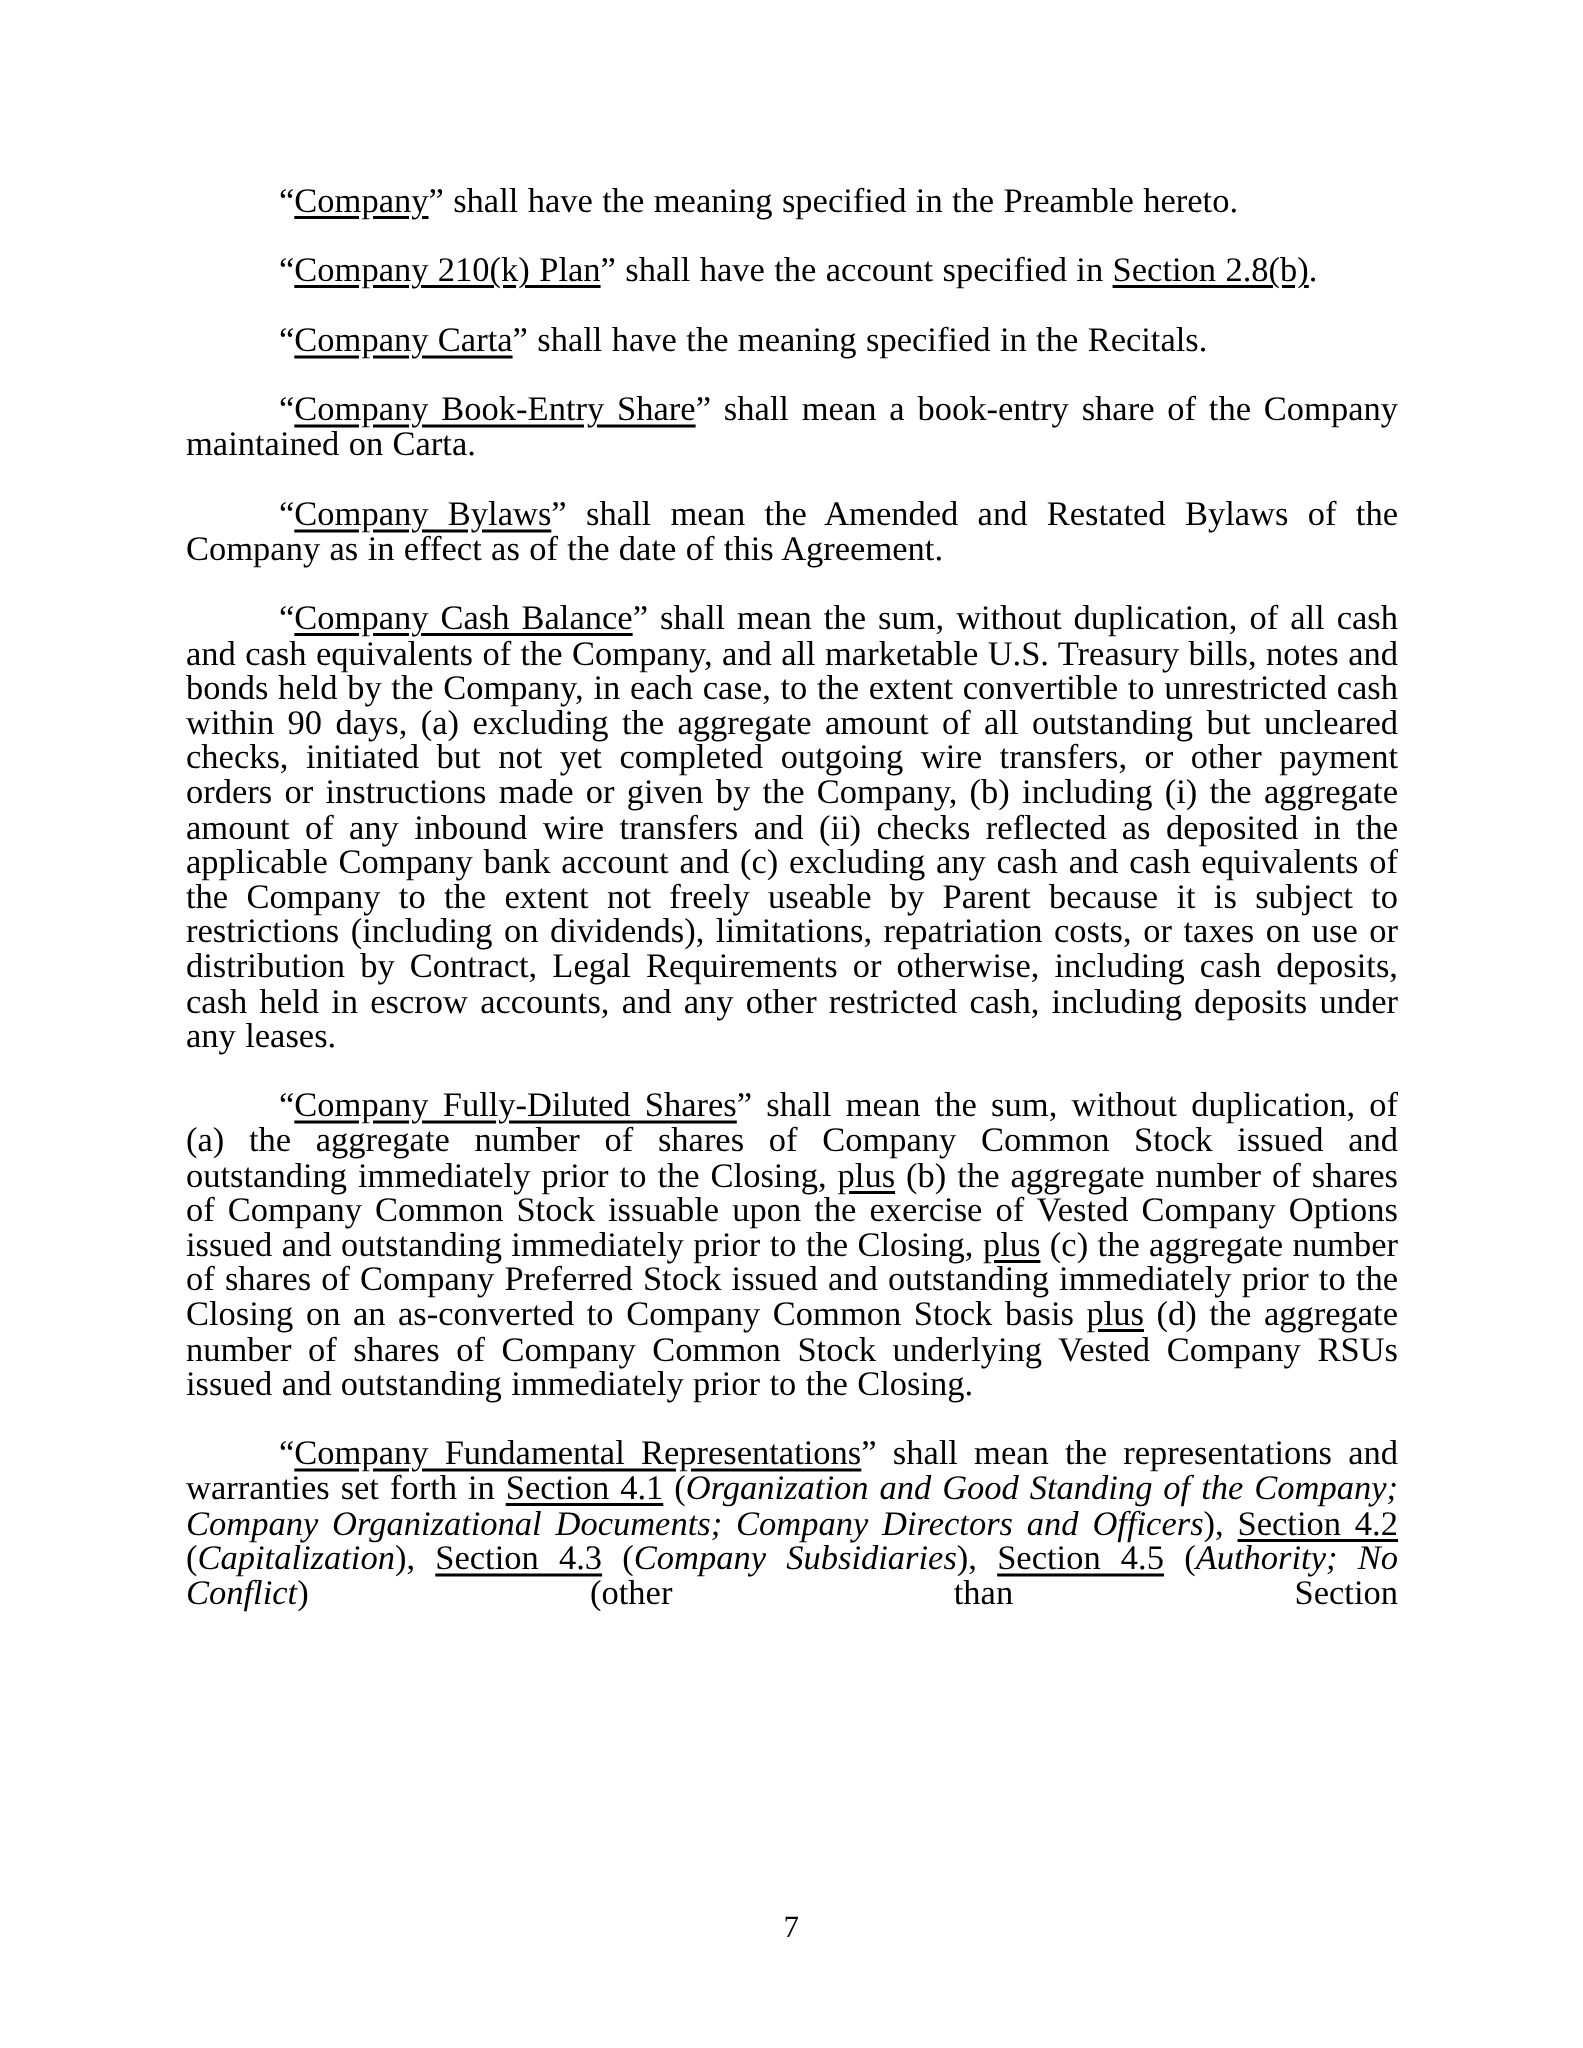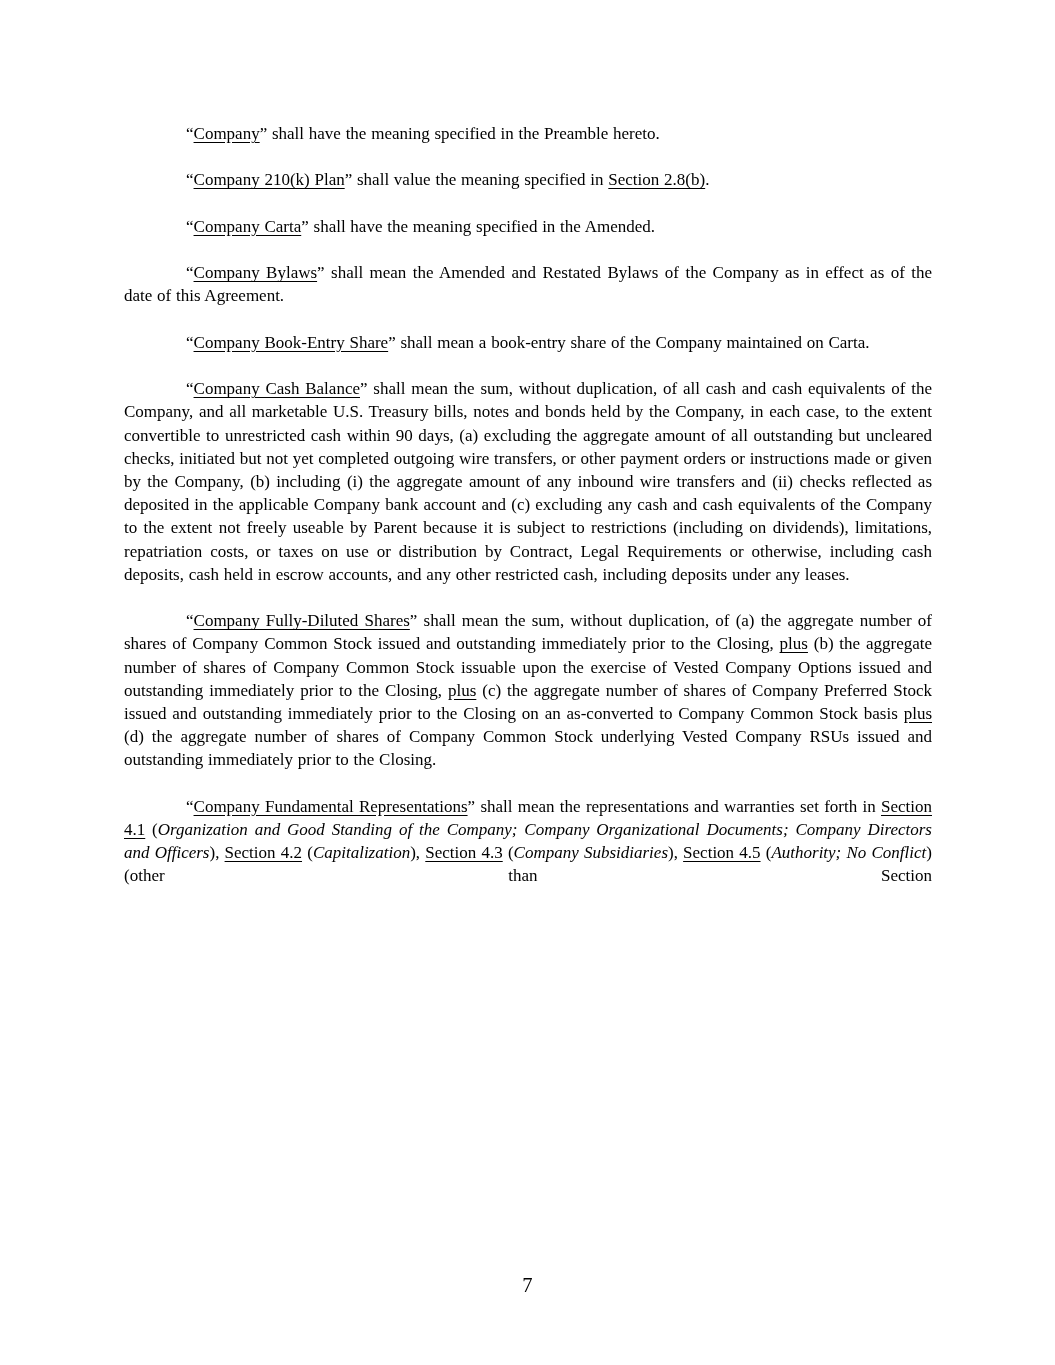--- a/index.html
+++ b/index.html
@@ -18,21 +18,21 @@
     height: 1365px;
     background: #ffffff;
   }
   .content {
     position: absolute;
     top: 122px;
     left: 124px;
     width: 808px;
   }
   .para {
-    font-size: 17px;
+    font-size: 23px;
     line-height: 23.2px;
     text-align: justify;
     text-indent: 62px;
     margin: 0 0 23.2px 0;
     word-spacing: 0.5px;
   }
   .para:last-child { margin-bottom: 17px; }
   .para.justify-last { text-align-last: justify; }
   .run.u { text-decoration: underline; text-underline-offset: 3px; }
   .run.i { font-style: italic; }
@@ -45,24 +45,24 @@
     font-size: 20.6px;
     line-height: 23.2px;
   }
 </style>
 </head>
 <body>
 
 <div class="sheet">
   <div class="content">
       <p class="para"><span class="run">“</span><span class="run u">Company</span><span class="run">” shall have the meaning specified in the Preamble hereto.</span></p>
-      <p class="para"><span class="run">“</span><span class="run u">Company 210(k) Plan</span><span class="run">” shall value the meaning specified in </span><span class="run u">Section 2.8(b)</span><span class="run">.</span></p>
-      <p class="para"><span class="run">“</span><span class="run u">Company Carta</span><span class="run">” shall have the meaning specified in the Amended.</span></p>
+      <p class="para"><span class="run">“</span><span class="run u">Company 210(k) Plan</span><span class="run">” shall have the account specified in </span><span class="run u">Section 2.8(b)</span><span class="run">.</span></p>
+      <p class="para"><span class="run">“</span><span class="run u">Company Carta</span><span class="run">” shall have the meaning specified in the Recitals.</span></p>
+      <p class="para"><span class="run">“</span><span class="run u">Company Book-Entry Share</span><span class="run">” shall mean a book-entry share of the Company maintained on Carta.</span></p>
       <p class="para"><span class="run">“</span><span class="run u">Company Bylaws</span><span class="run">” shall mean the Amended and Restated Bylaws of the Company as in effect as of the date of this Agreement.</span></p>
-      <p class="para"><span class="run">“</span><span class="run u">Company Book-Entry Share</span><span class="run">” shall mean a book-entry share of the Company maintained on Carta.</span></p>
       <p class="para"><span class="run">“</span><span class="run u">Company Cash Balance</span><span class="run">” shall mean the sum, without duplication, of all cash and cash equivalents of the Company, and all marketable U.S. Treasury bills, notes and bonds held by the Company, in each case, to the extent convertible to unrestricted cash within 90 days, (a) excluding the aggregate amount of all outstanding but uncleared checks, initiated but not yet completed outgoing wire transfers, or other payment orders or instructions made or given by the Company, (b) including (i) the aggregate amount of any inbound wire transfers and (ii) checks reflected as deposited in the applicable Company bank account and (c) excluding any cash and cash equivalents of the Company to the extent not freely useable by Parent because it is subject to restrictions (including on dividends), limitations, repatriation costs, or taxes on use or distribution by Contract, Legal Requirements or otherwise, including cash deposits, cash held in escrow accounts, and any other restricted cash, including deposits under any leases.</span></p>
       <p class="para"><span class="run">“</span><span class="run u">Company Fully-Diluted Shares</span><span class="run">” shall mean the sum, without duplication, of (a) the aggregate number of shares of Company Common Stock issued and outstanding immediately prior to the Closing, </span><span class="run u">plus</span><span class="run"> (b) the aggregate number of shares of Company Common Stock issuable upon the exercise of Vested Company Options issued and outstanding immediately prior to the Closing, </span><span class="run u">plus</span><span class="run"> (c) the aggregate number of shares of Company Preferred Stock issued and outstanding immediately prior to the Closing on an as-converted to Company Common Stock basis </span><span class="run u">plus</span><span class="run"> (d) the aggregate number of shares of Company Common Stock underlying Vested Company RSUs issued and outstanding immediately prior to the Closing.</span></p>
       <p class="para justify-last"><span class="run">“</span><span class="run u">Company Fundamental Representations</span><span class="run">” shall mean the representations and warranties set forth in </span><span class="run u">Section 4.1</span><span class="run"> (</span><span class="run i">Organization and Good Standing of the Company; Company Organizational Documents; Company Directors and Officers</span><span class="run">), </span><span class="run u">Section 4.2</span><span class="run"> (</span><span class="run i">Capitalization</span><span class="run">), </span><span class="run u">Section 4.3</span><span class="run"> (</span><span class="run i">Company Subsidiaries</span><span class="run">), </span><span class="run u">Section 4.5</span><span class="run"> (</span><span class="run i">Authority; No Conflict</span><span class="run">) (other than Section</span></p>
     </div>
   <div class="footer">
     <span>7</span>
   </div>
 </div>
 
 </body></html>

